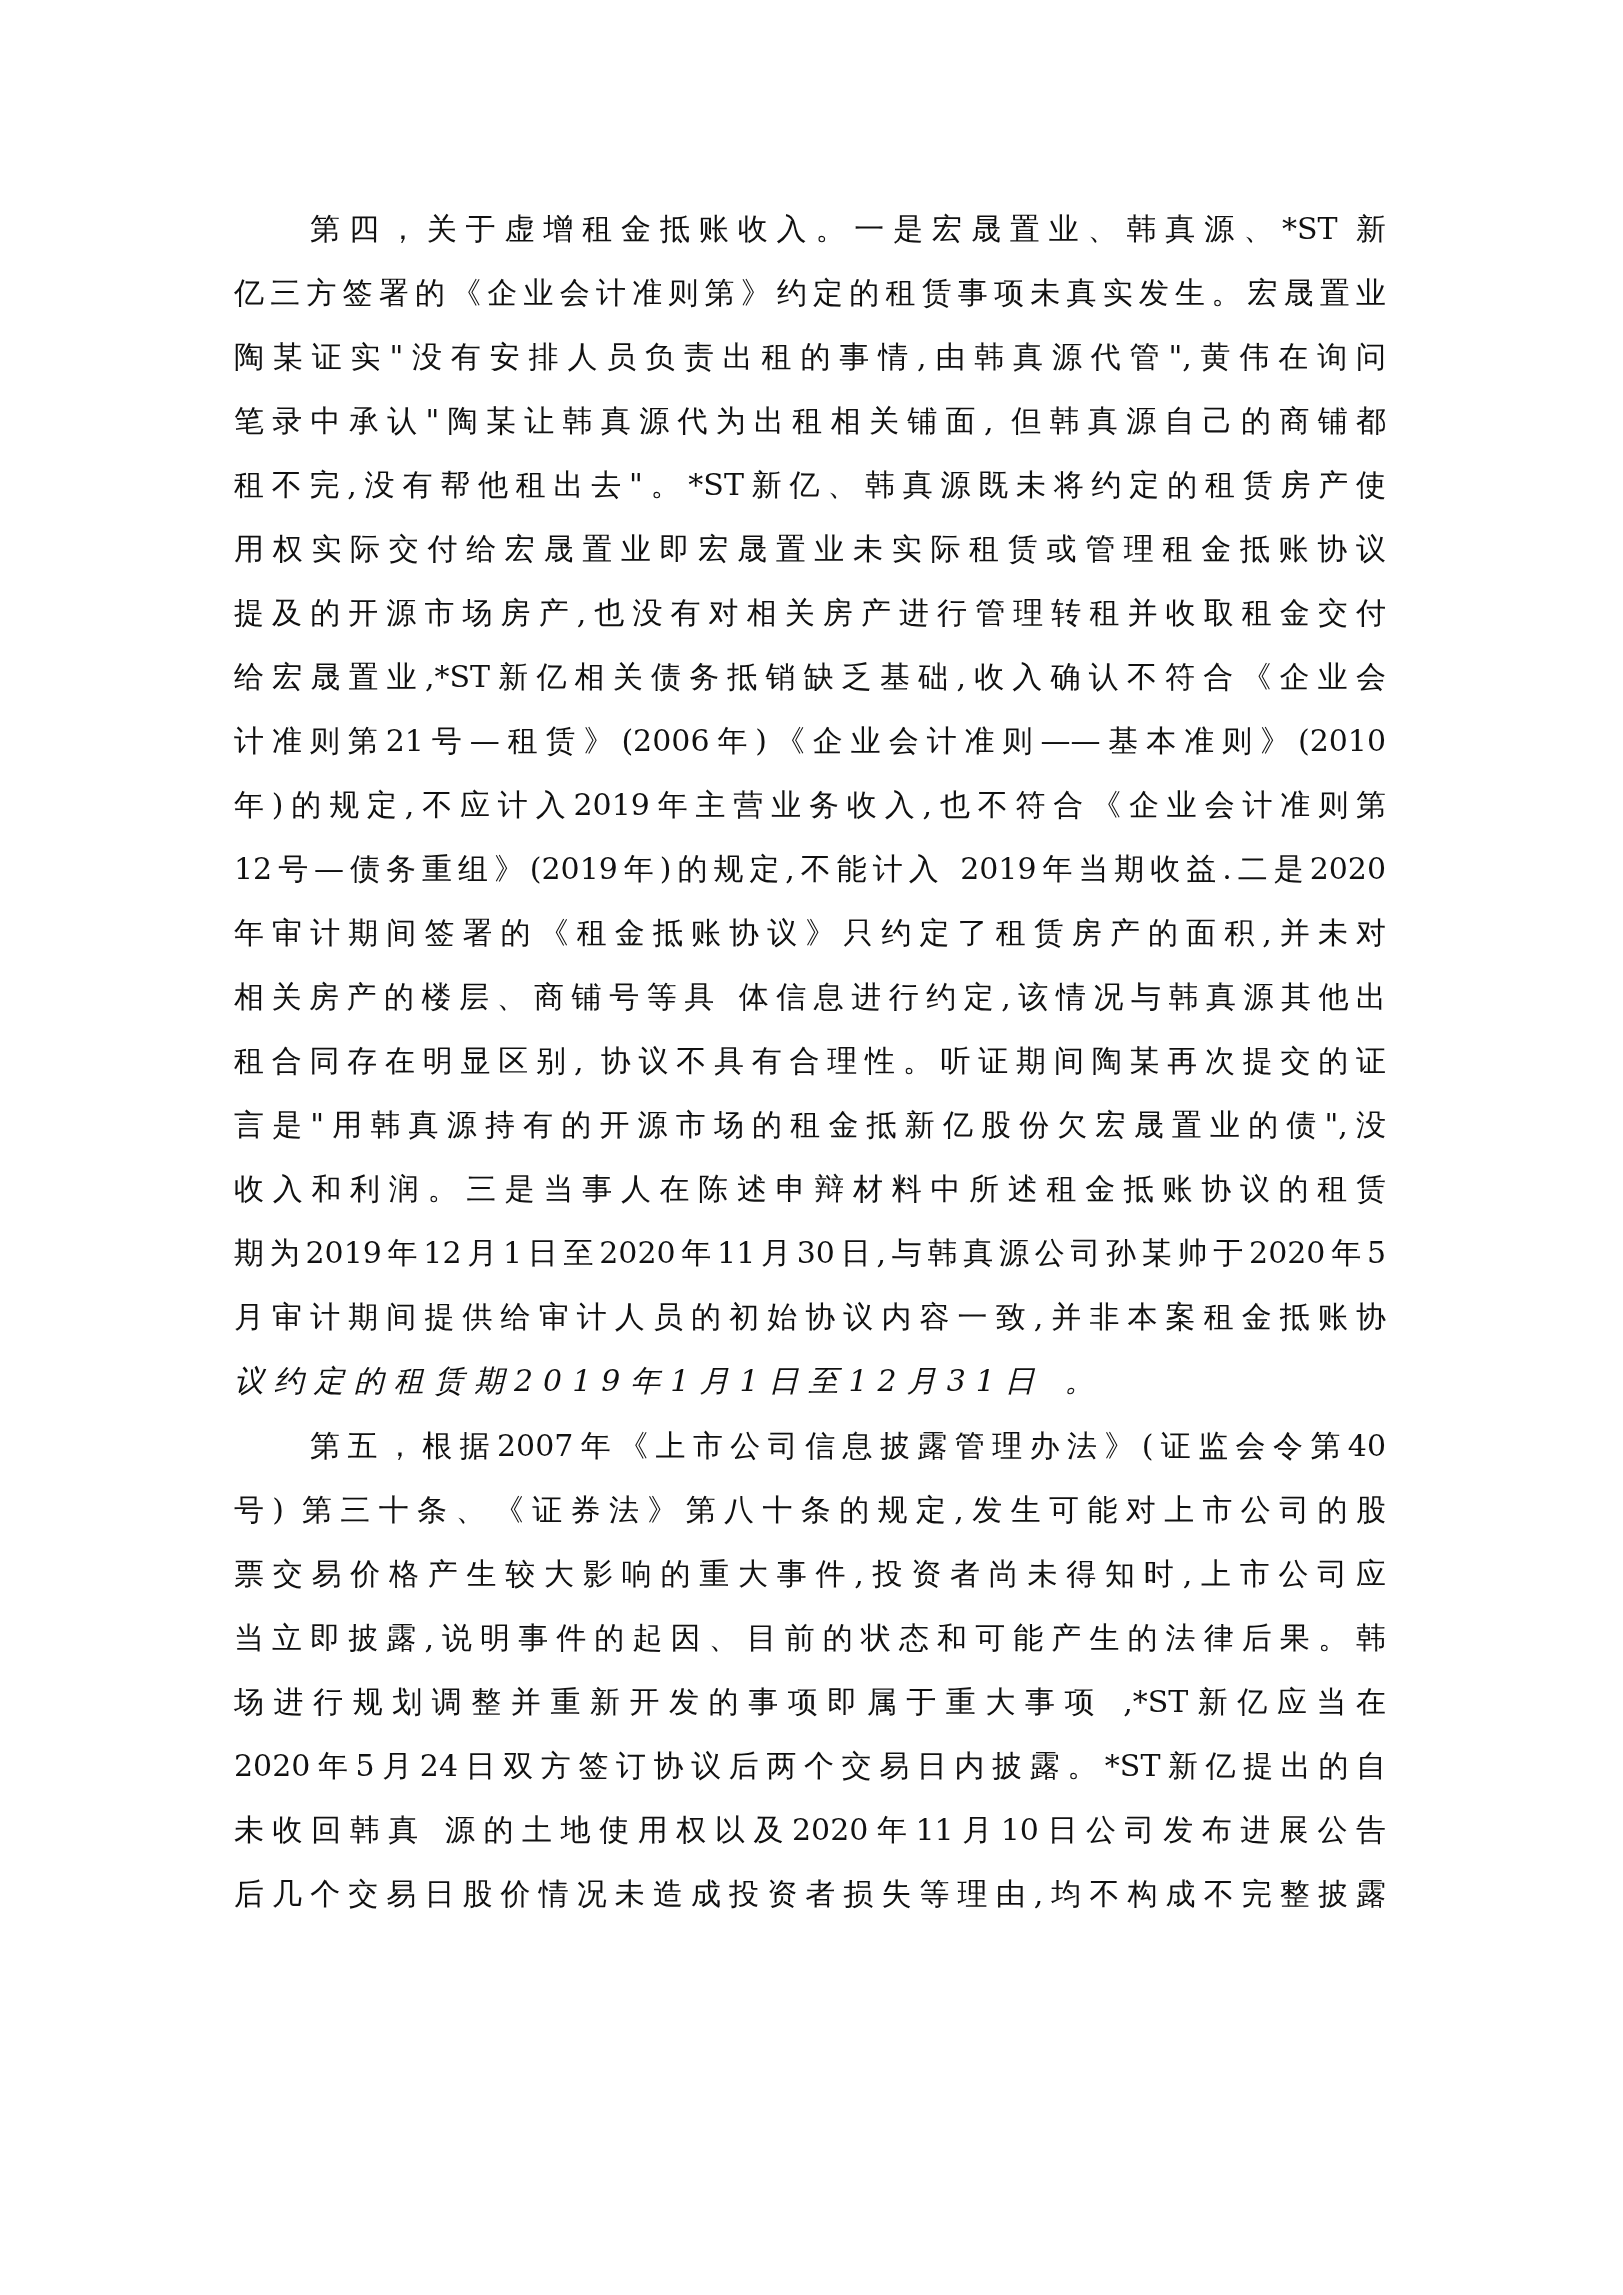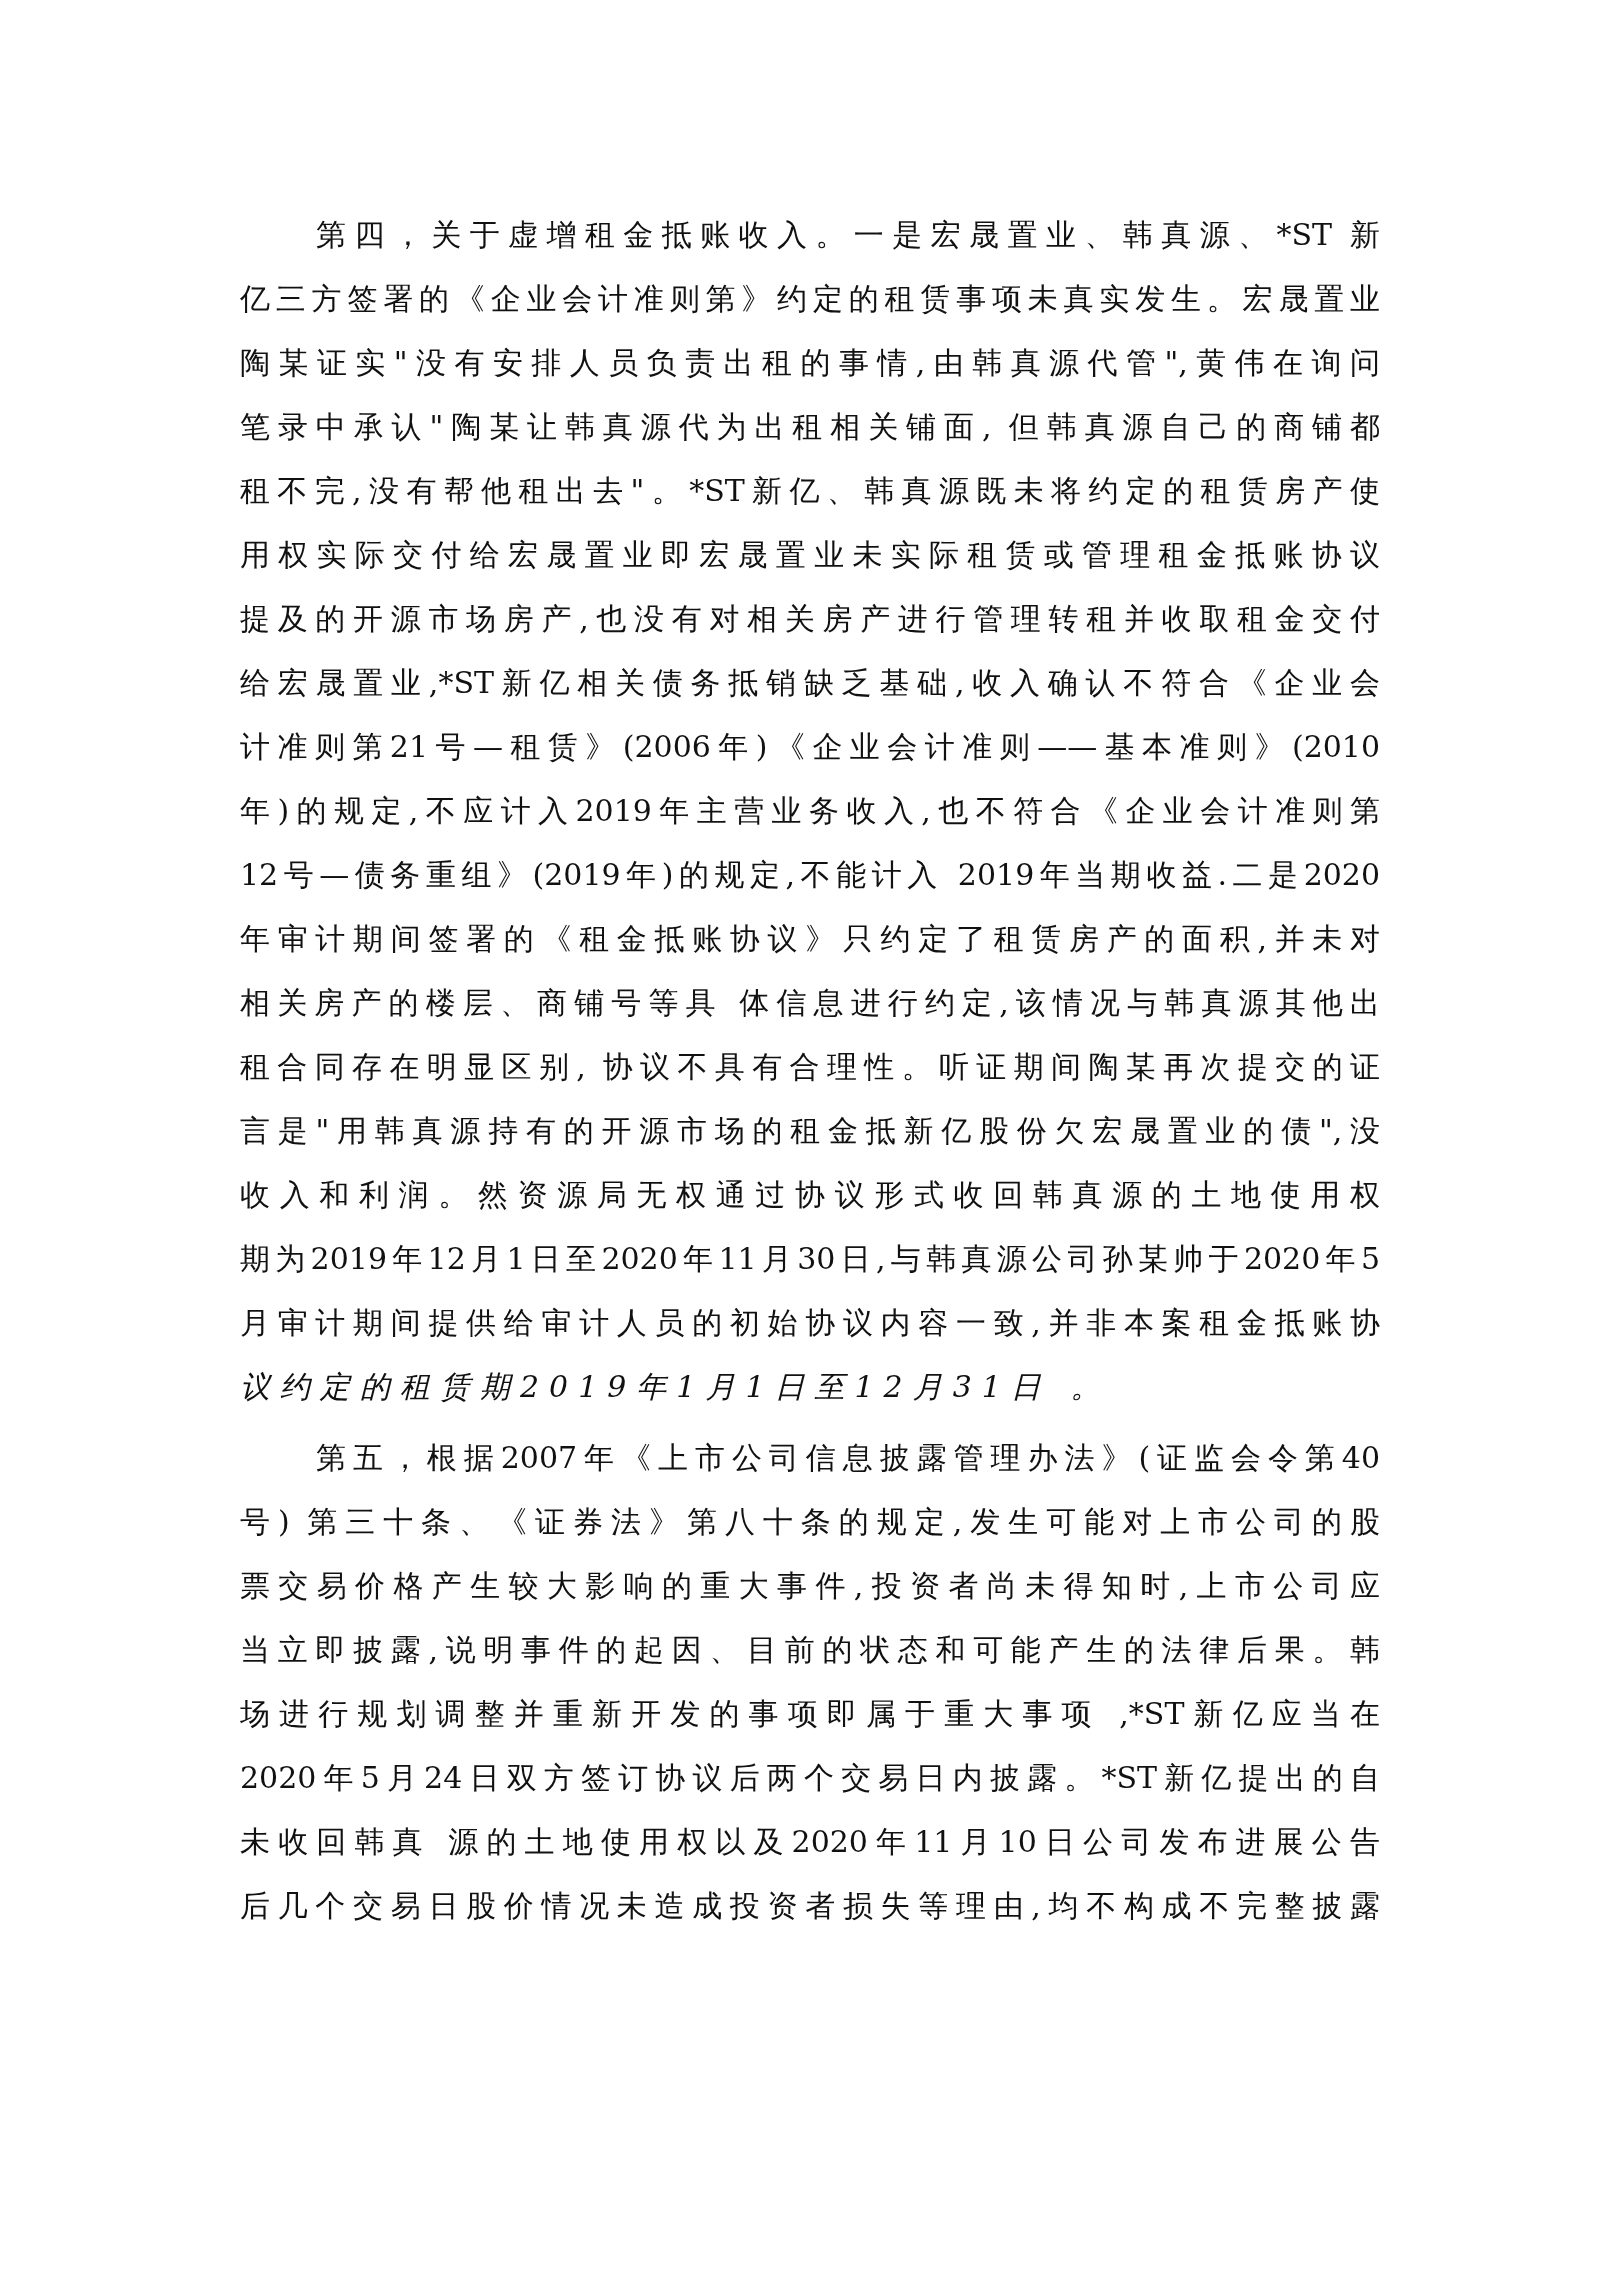--- a/index.html
+++ b/index.html
@@ -15,21 +15,21 @@
       color: #111111;
       font-family: "DejaVu Serif", "Liberation Serif", serif;
     }
     .page {
       position: absolute;
       left: 233px;
       top: 196px;
       width: 1154px;
     }
     .paragraph {
-      margin: 7px;
+      margin: 1px;
       padding: 0;
     }
     .line {
       display: block;
       height: 64px;
       line-height: 64px;
       font-size: 30px;
       white-space: nowrap;
       text-align: justify;
       text-align-last: justify;
@@ -60,21 +60,21 @@
     <span class="line">用权实际交付给宏晟置业即宏晟置业未实际租赁或管理租金抵账协议</span>
     <span class="line">提及的开源市场房产,也没有对相关房产进行管理转租并收取租金交付</span>
     <span class="line">给宏晟置业,*ST新亿相关债务抵销缺乏基础,收入确认不符合《企业会</span>
     <span class="line">计准则第21号—租赁》(2006年)《企业会计准则——基本准则》(2010</span>
     <span class="line">年)的规定,不应计入2019年主营业务收入,也不符合《企业会计准则第</span>
     <span class="line">12号—债务重组》(2019年)的规定,不能计入 2019年当期收益.二是2020</span>
     <span class="line">年审计期间签署的《租金抵账协议》只约定了租赁房产的面积,并未对</span>
     <span class="line">相关房产的楼层、商铺号等具 体信息进行约定,该情况与韩真源其他出</span>
     <span class="line">租合同存在明显区别, 协议不具有合理性。听证期间陶某再次提交的证</span>
     <span class="line">言是"用韩真源持有的开源市场的租金抵新亿股份欠宏晟置业的债",没</span>
-    <span class="line">收入和利润。然资源局无权通过协议形式收回韩真源的土地使用权</span>
+    <span class="line">收入和利润。三是当事人在陈述申辩材料中所述租金抵账协议的租赁</span>
     <span class="line">期为2019年12月1日至2020年11月30日,与韩真源公司孙某帅于2020年5</span>
     <span class="line">月审计期间提供给审计人员的初始协议内容一致,并非本案租金抵账协</span>
     <span class="line last">议约定的租赁期2019年1月1日至12月31日 。</span>
   </div>
 
   <div class="paragraph">
     <span class="line indent">第五，根据2007年《上市公司信息披露管理办法》(证监会令第40</span>
     <span class="line">号) 第三十条、《证券法》第八十条的规定,发生可能对上市公司的股</span>
     <span class="line">票交易价格产生较大影响的重大事件,投资者尚未得知时,上市公司应</span>
     <span class="line">当立即披露,说明事件的起因、目前的状态和可能产生的法律后果。韩</span>

